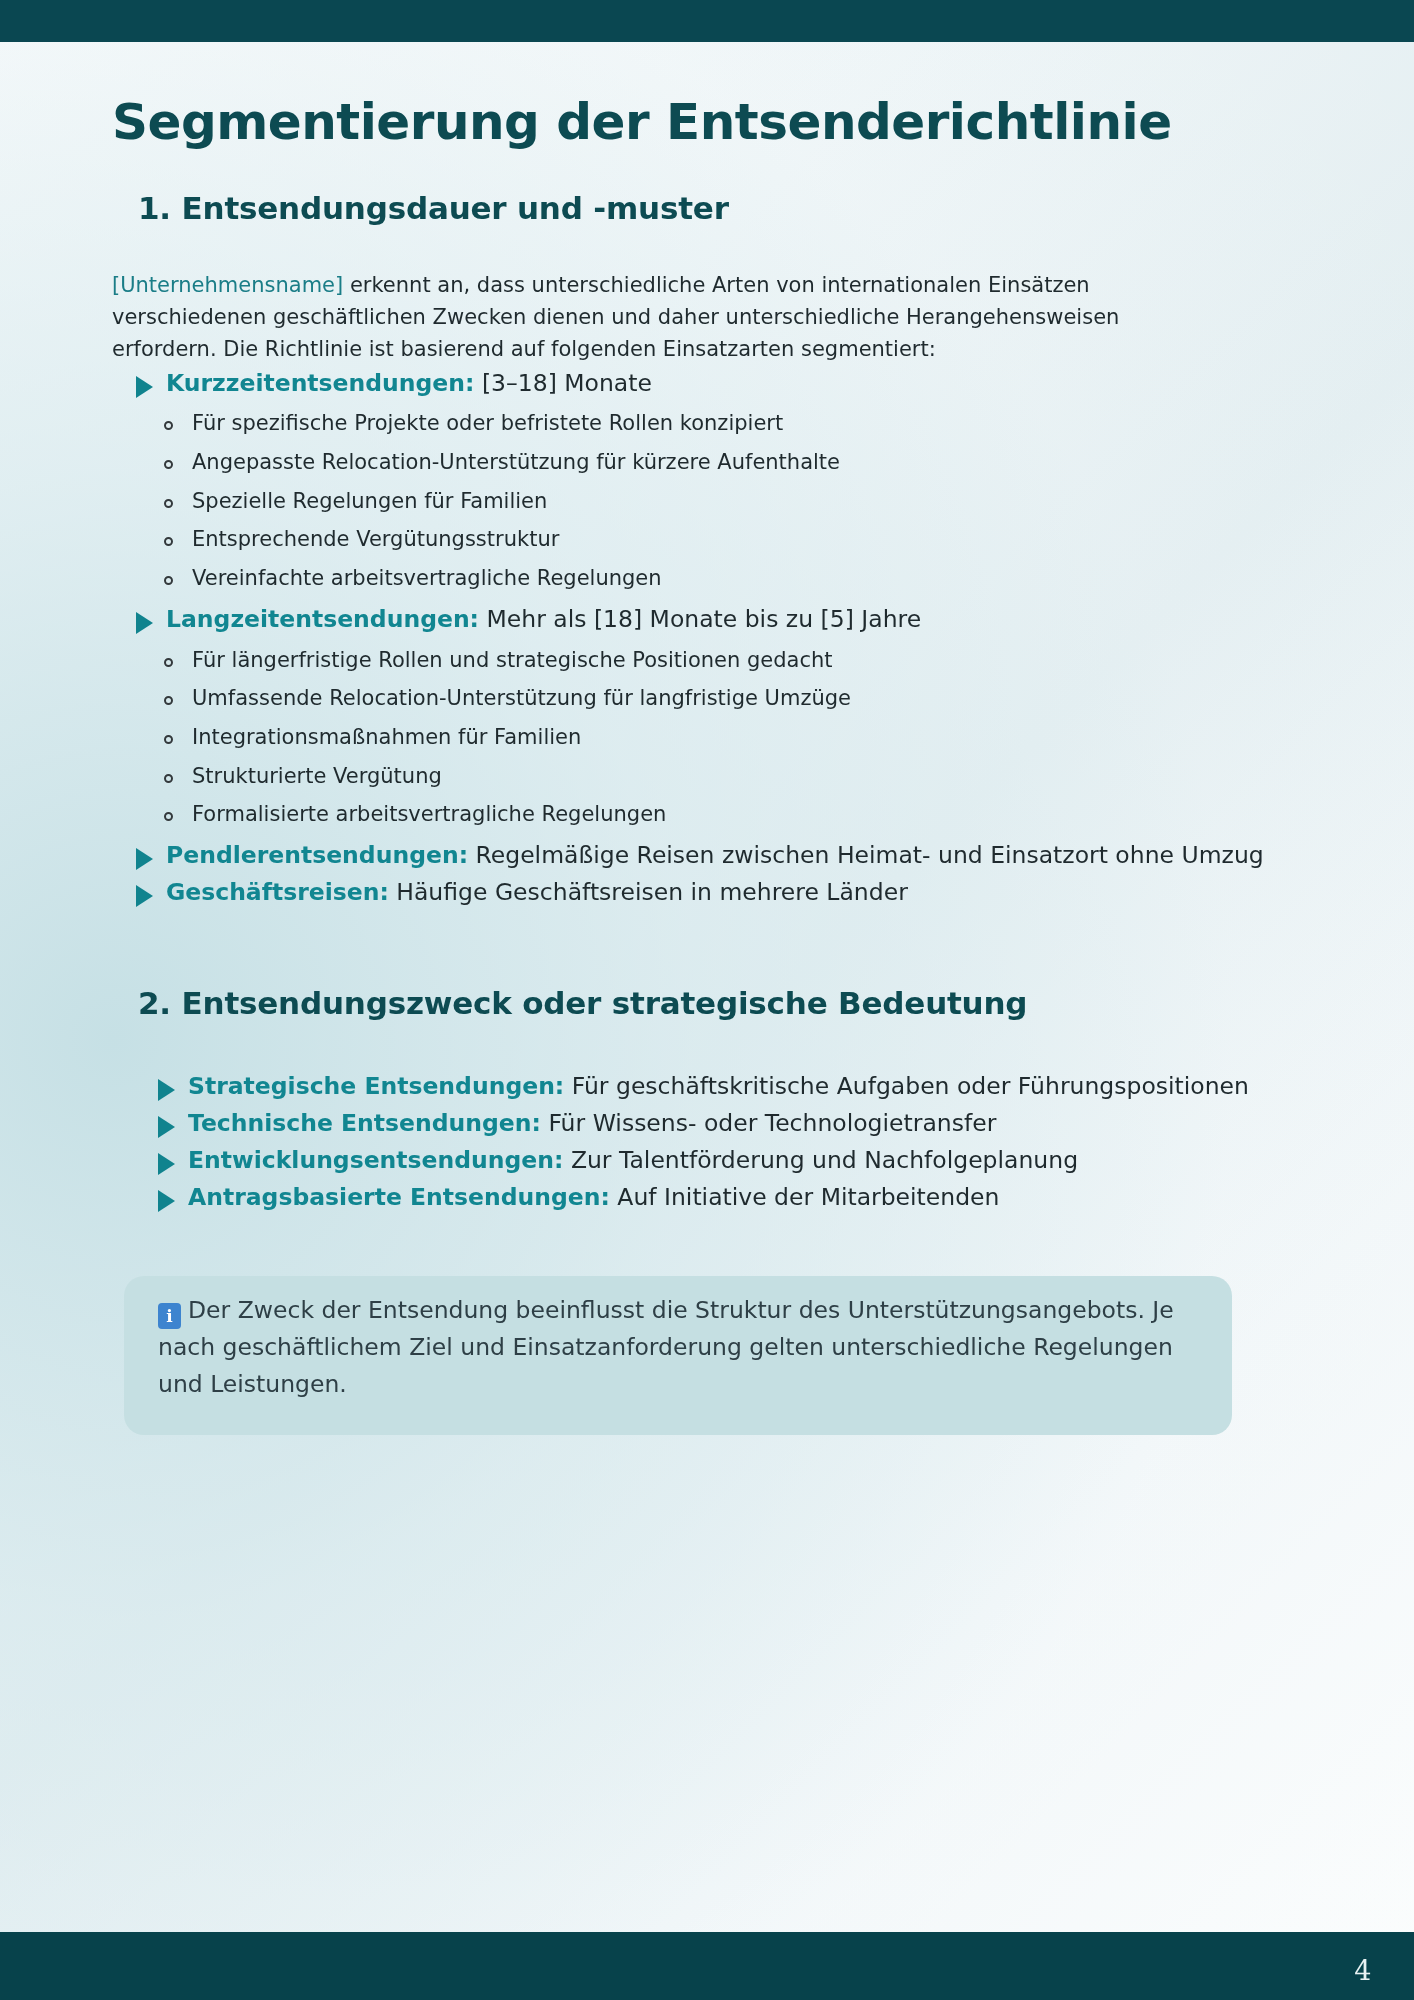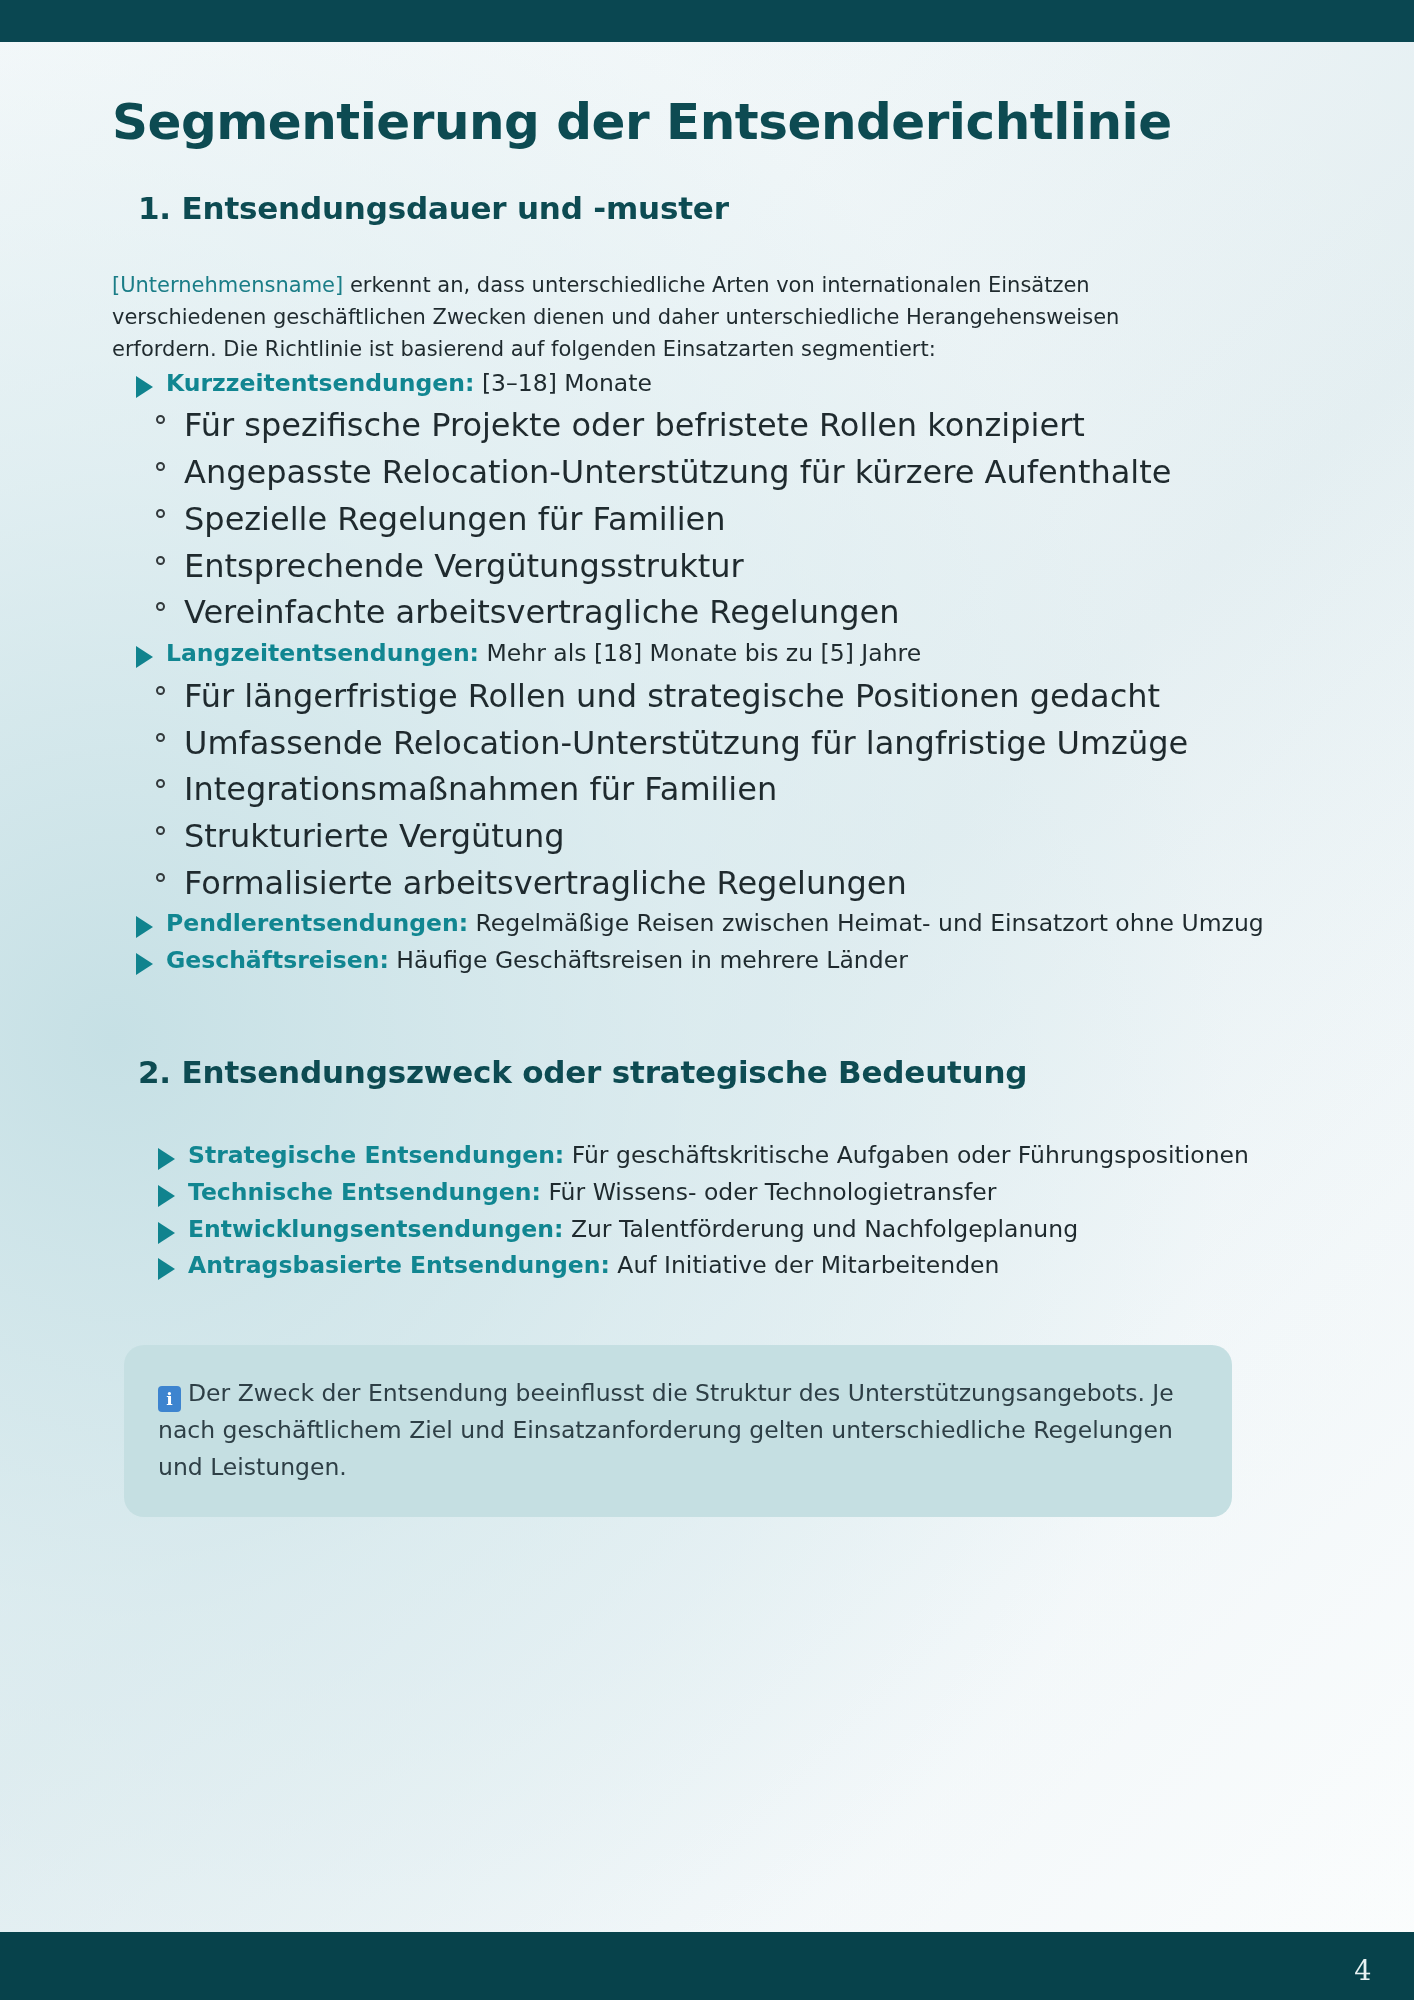--- a/index.html
+++ b/index.html
@@ -135,22 +135,22 @@
 
   ul.lvl2 {
     list-style: none;
     margin: 0 0 0 0;
     padding: 0;
   }
 
   li.item2 {
     position: relative;
     padding-left: 72px;
-    margin: 0;
-    font-size: 32px;
+    margin: 8px;
+    font-size: 21px;
     line-height: 1.46;
     color: #1f2a2e;
   }
 
   li.item2 > .ring {
     position: absolute;
     left: 44px;
     top: 13px;
     width: 9px;
     height: 9px;
@@ -158,21 +158,21 @@
     border-radius: 50%;
     box-sizing: border-box;
   }
 
   .callout {
     margin: 62px 0 0 12px;
     width: 1108px;
     box-sizing: border-box;
     background: #c5dfe2;
     border-radius: 20px;
-    padding: 30px 34px 32px 34px;
+    padding: 16px 34px 32px 34px;
   }
 
   .callout-text {
     font-size: 23.5px;
     line-height: 1.56;
     color: #2e3f46;
     margin: 0;
   }
 
   .info-icon {

